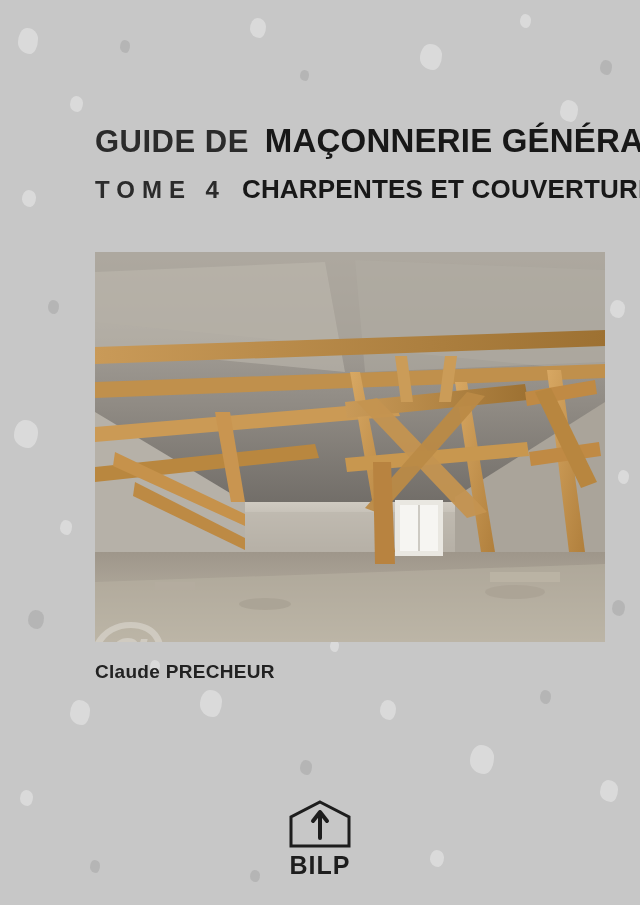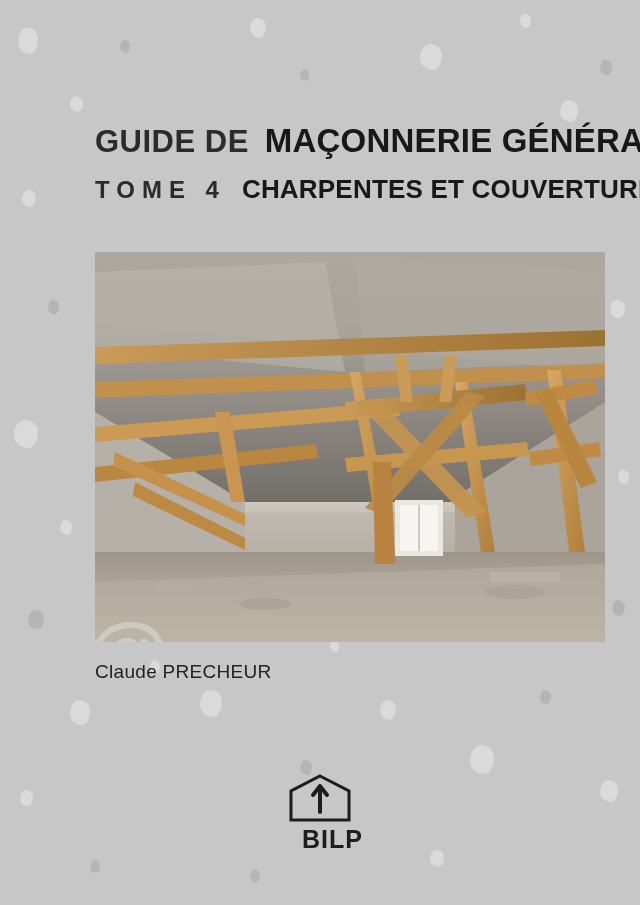--- a/index.html
+++ b/index.html
@@ -107,33 +107,33 @@
     pointer-events: none;
     text-align: left;
   }
 
   
   .author {
     position: absolute;
     left: 95px;
     top: 661px;
     font-size: 19px;
-    font-weight: 400;
+    font-weight: 700;
     color: #222;
     letter-spacing: 0.3px;
   }
 
   
   .logo {
     position: absolute;
     left: 50%;
     transform: translateX(-50%);
-    top: 774px;
+    top: 800px;
     width: 86px;
-    text-align: right;
+    text-align: center;
   }
   .logo-mark {
     width: 62px;
     height: 48px;
     margin: 0 auto 3px auto;
     position: relative;
   }
   .logo-name {
     font-size: 25px;
     font-weight: 700;

